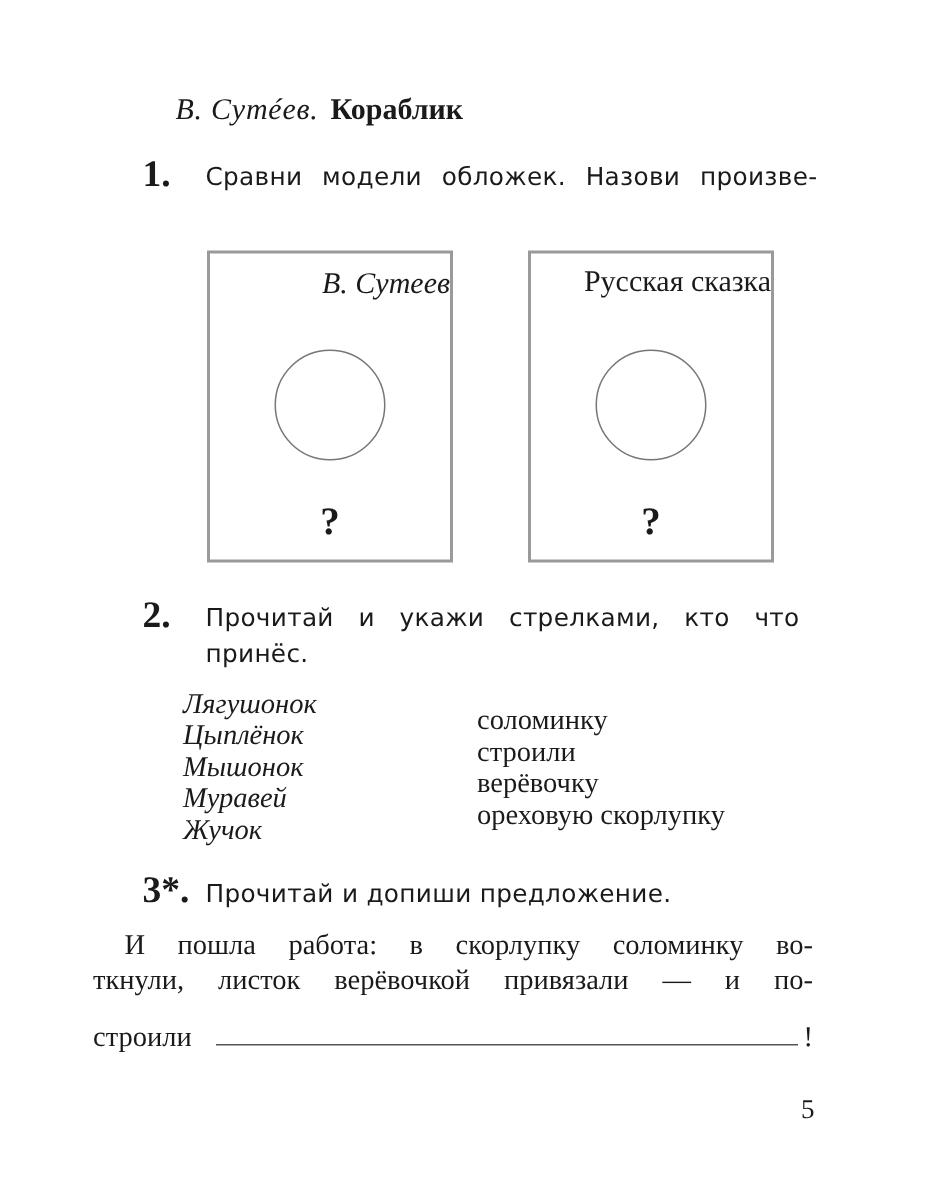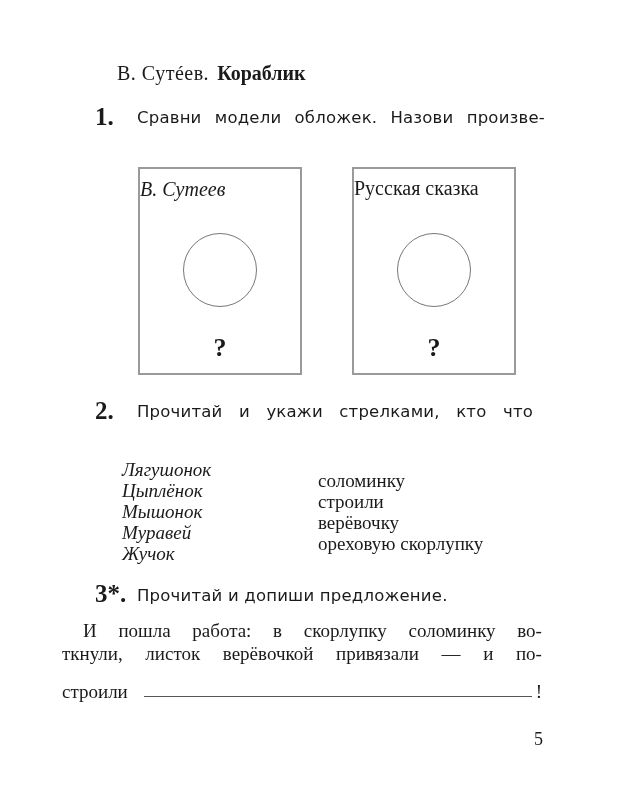--- a/index.html
+++ b/index.html
@@ -2,35 +2,35 @@
 <html><head>
   <meta charset="utf-8">
   <style>
     html, body { margin: 0; padding: 0; background: #ffffff; }
     body { width: 622px; height: 800px; position: relative; overflow: hidden; color: #1a1a1a; }
     .abs { position: absolute; white-space: nowrap; }
     .serif { font-family: "Liberation Serif", "DejaVu Serif", serif; }
     .sans { font-family: "DejaVu Sans", "Liberation Sans", sans-serif; }
 
     .title { left: 117px; top: 62px; font-size: 20px; }
-    .title .author { letter-spacing: 0.5px; }
+    .title .author { font-style: italic; letter-spacing: 0.5px; }
     .title .work { font-weight: bold; margin-left: 8px; }
 
     .task-num { font-family: "Liberation Serif", "DejaVu Serif", serif; font-weight: bold; font-size: 25px; }
     .task-text { font-size: 16.5px; line-height: 24px; letter-spacing: 0.2px; }
 
     .num1 { left: 95px; top: 103px; }
     .t1 { left: 137px; top: 106px; width: 410px; white-space: normal; }
     .t1 .line1 { display: flex; justify-content: space-between; width: 408px; }
     .badge { display: inline-flex; align-items: center; justify-content: center; width: 19px; height: 19px; border-radius: 50%; background: #111; color: #fff; font-family: "Liberation Serif", "DejaVu Serif", serif; font-weight: bold; font-size: 14px; line-height: 1; vertical-align: -3px; margin-left: 10px; }
 
     .cover { position: absolute; border: 2px solid #9a9a9a; box-sizing: border-box; background: #fff; }
     .cover-left { left: 138px; top: 167px; width: 164px; height: 208px; }
     .cover-right { left: 352px; top: 167px; width: 164px; height: 208px; }
-    .cover-title { position: absolute; left: 0; right: 0; top: 8px; text-align: left; font-family: "Liberation Serif", "DejaVu Serif", serif; font-size: 20px; line-height: 22px; white-space: normal; }
+    .cover-title { position: absolute; left: 0; right: 0; top: 8px; text-align: right; font-family: "Liberation Serif", "DejaVu Serif", serif; font-size: 20px; line-height: 22px; white-space: normal; }
     .cover-left .cover-title { font-style: italic; top: 9px; }
     .cover-circle { position: absolute; left: 43px; top: 64px; width: 74px; height: 74px; border: 1.5px solid #777; border-radius: 50%; box-sizing: border-box; }
     .cover-q { position: absolute; left: 0; right: 0; top: 166px; text-align: center; font-family: "Liberation Serif", "DejaVu Serif", serif; font-weight: bold; font-size: 26px; line-height: 26px; }
 
     .num2 { left: 95px; top: 397px; }
     .t2 { left: 137px; top: 400px; }
     .t2 .line1 { display: flex; justify-content: space-between; width: 396px; gap: 16px; }
 
     .list { font-family: "Liberation Serif", "DejaVu Serif", serif; font-size: 19px; line-height: 21px; }
     .who { left: 122px; top: 459px; font-style: italic; }
@@ -81,20 +81,21 @@
 <div class="abs task-num num2">2.</div>
 <div class="abs task-text sans t2">
   <div class="line1">
     <span>Прочитай</span>
     <span>и</span>
     <span>укажи</span>
     <span>стрелками,</span>
     <span>кто</span>
     <span>что</span>
   </div>
+  <div>принёс.</div>
 </div>
 
 <div class="abs list who">
   <div>Лягушонок</div>
   <div>Цыплёнок</div>
   <div>Мышонок</div>
   <div>Муравей</div>
   <div>Жучок</div>
 </div>
 <div class="abs list what">

